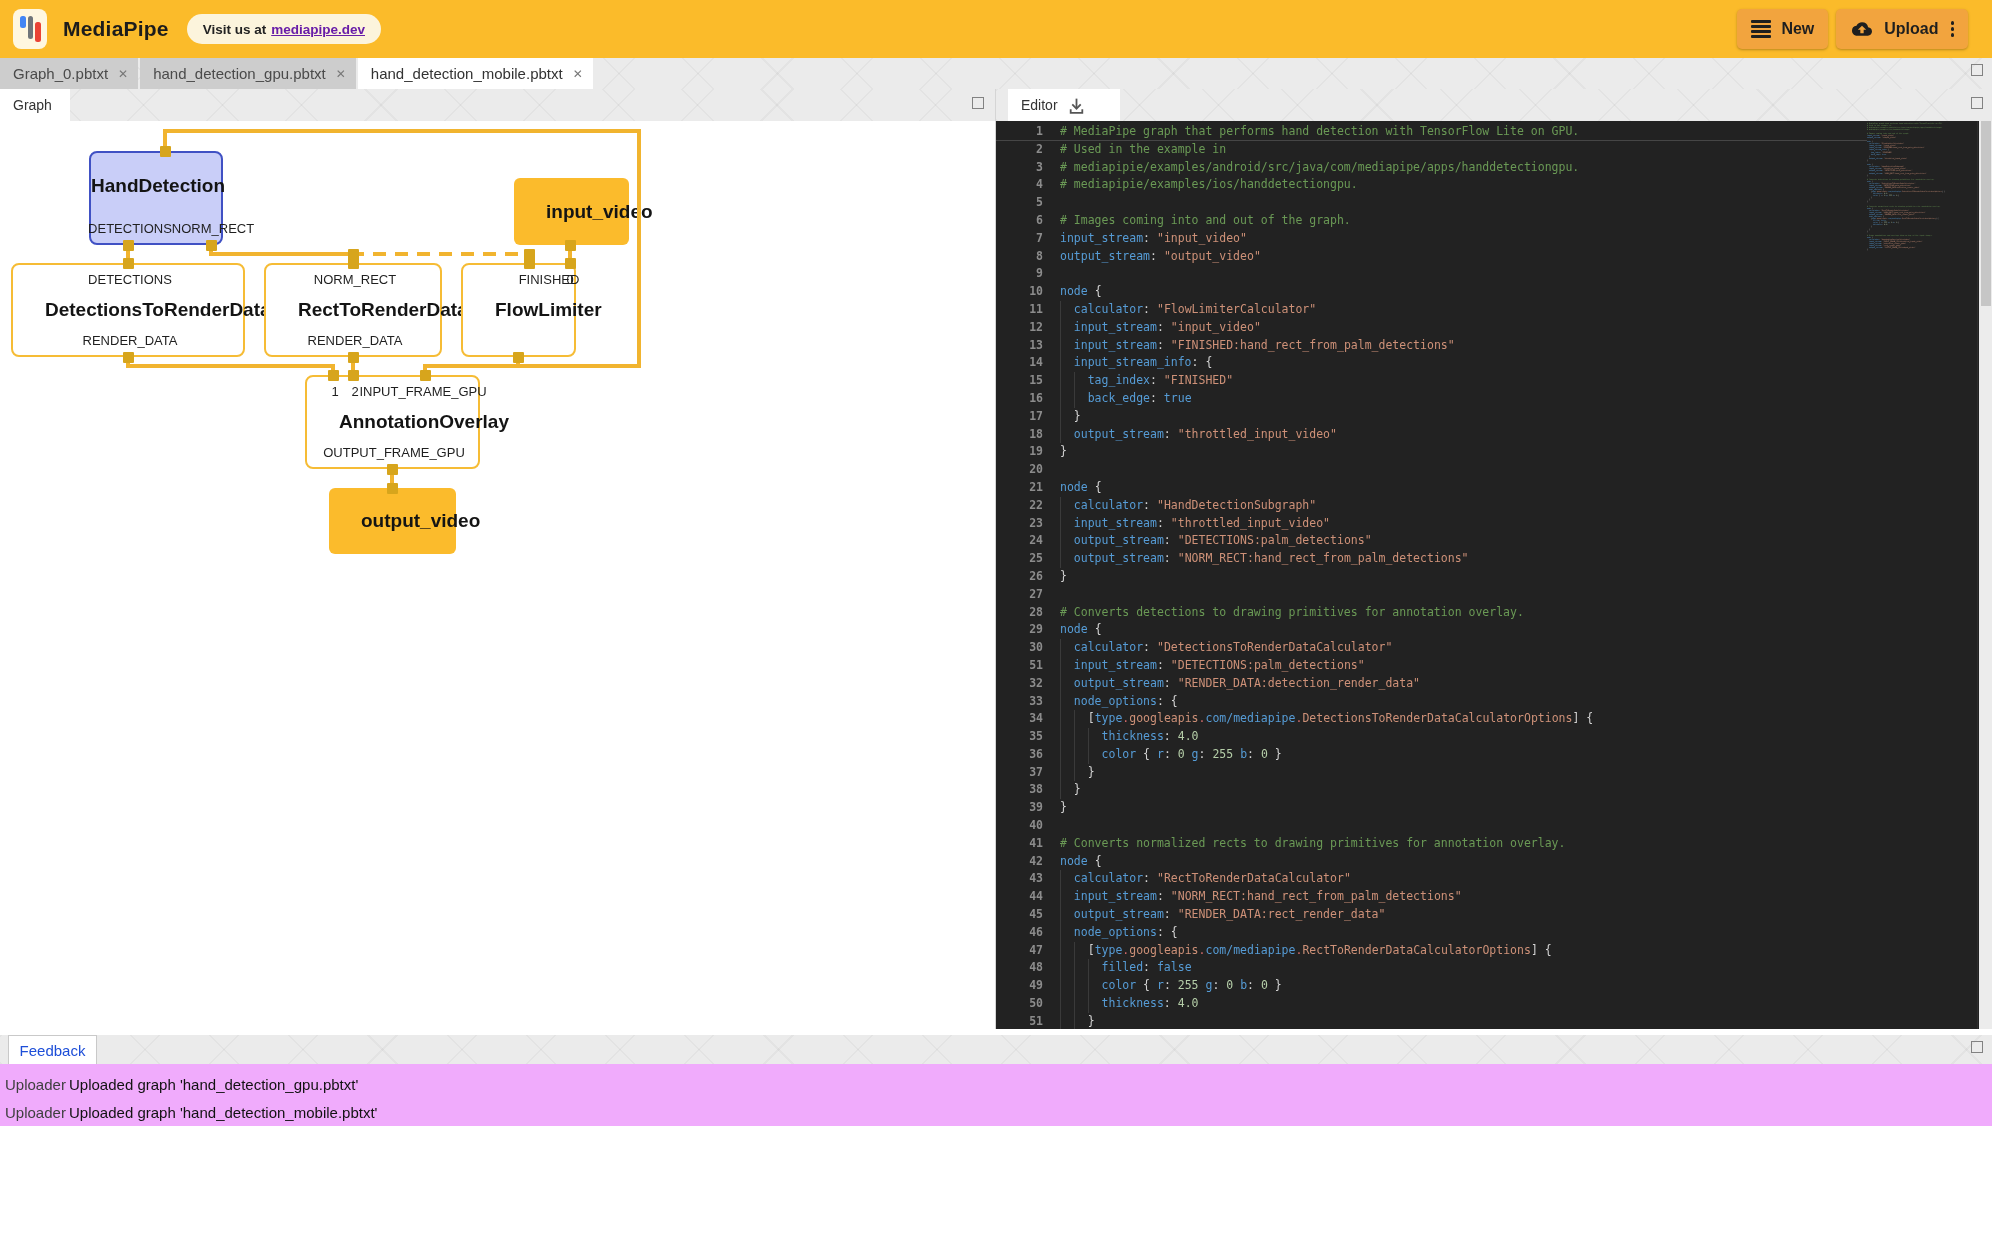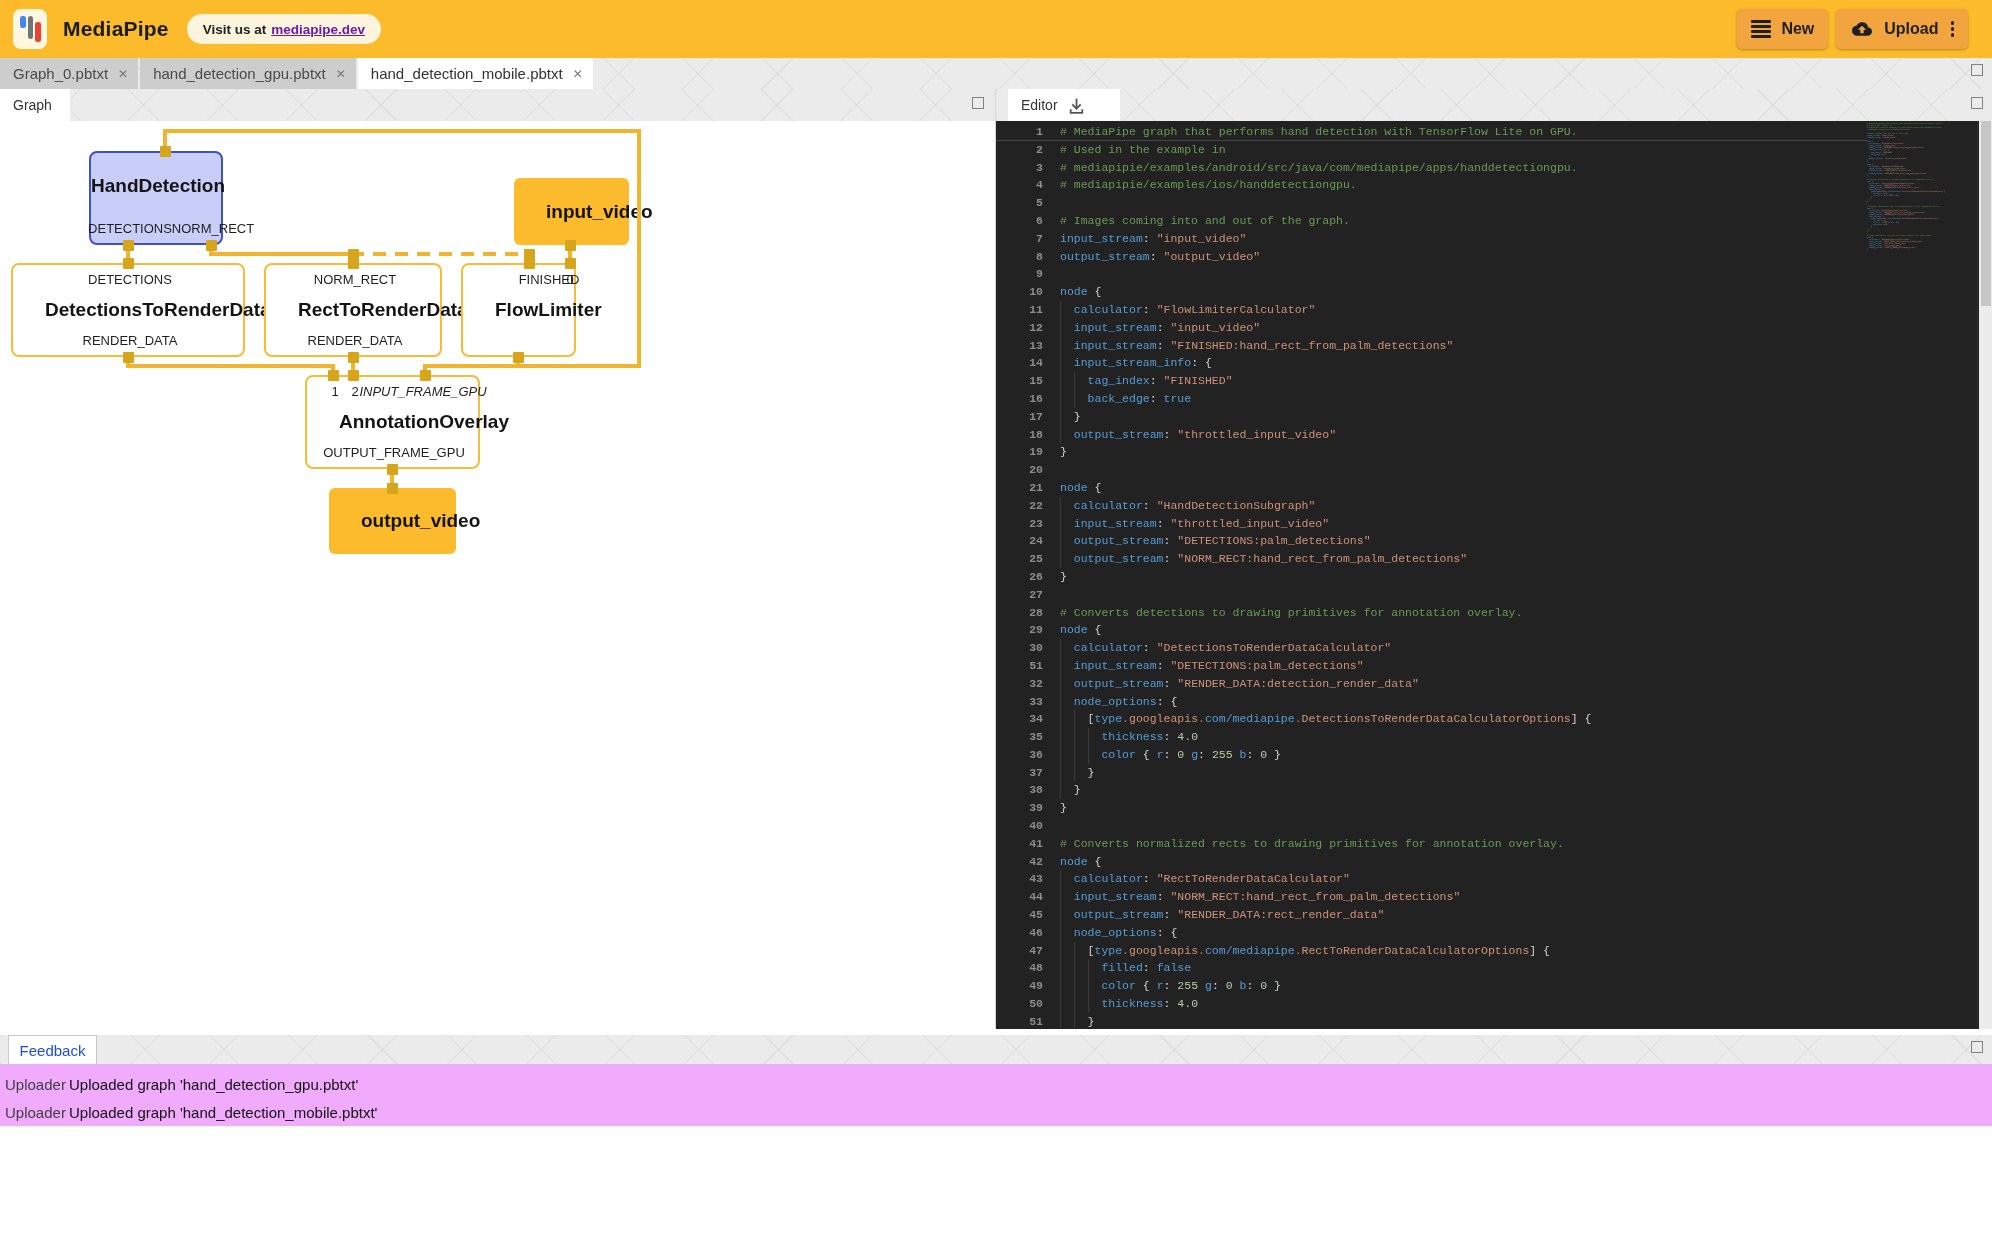--- a/index.html
+++ b/index.html
@@ -60,21 +60,21 @@
   .calc .gtitle, .stream .gtitle { top:50%; transform:translateY(-50%);padding-left:32px; }
   .sub .gtitle { top:22px; }
   .plab { position:absolute; transform:translateX(-50%); font-size:13px; color:#1f1f1f; white-space:nowrap; }
   .plab.t { top:7px; }
   .plab.b { bottom:7px; }
 
   
   #editorpanel { position:absolute; left:996px; top:121px; right:0; height:908px; background:#222; overflow:hidden; }
   #code { position:absolute; left:0; top:0; width:871px; padding-top:2px;
           font-family:"DejaVu Sans Mono",monospace; font-size:11.5px; }
-  .cl { height:17.8px; line-height:17.8px; white-space:pre;font-family:Liberation Mono, monospace; }
+  .cl { height:17.8px; line-height:17.8px; white-space:pre; }
   .cl.cur { border-bottom:1px solid #464646; }
   .ln { display:inline-block; width:47px; text-align:right; color:#8c8c8c; font-weight:600; margin-right:17px; }
   .ig { display:inline-block; width:2ch; height:17.8px; vertical-align:top; box-shadow:inset 1px 0 0 #3a3a3a; }
   .tk-c{color:#6A9955} .tk-k{color:#569CD6} .tk-s{color:#CE9178} .tk-n{color:#B5CEA8}
   .tk-p{color:#D4D4D4} .tk-d{color:#D16969} .tk-b{color:#569CD6}
   #minimap { position:absolute; left:871px; top:0; width:111px; height:100%; overflow:hidden; border-right:1px solid #2e2e2e; }
   #mmscale { width:332px; transform:scale(.335); transform-origin:0 0; padding-top:3px; }
   .mml { height:6.2px; line-height:6.2px; font-size:5px; white-space:pre; font-family:"DejaVu Sans Mono",monospace; }
   #scrolltrack { position:absolute; right:0; top:0; width:13px; height:100%; background:#ececec; }
   #scrollthumb { position:absolute; left:1.5px; top:0; width:10px; height:185px; background:#c6c6c6; }
@@ -188,21 +188,21 @@
       </div>
       <div class="gnode calc" style="left: 461px; top: 142px; width: 115px; height: 94px;">
         <div class="gtitle">FlowLimiter</div>
         <span class="plab t" style="left: 64px; padding-left: 44px;">FINISHED</span>
         <span class="plab t" style="left: 107px;">0</span>
       </div>
       <div class="gnode calc" style="left: 305px; top: 254px; width: 175px; height: 94px;">
         <div class="gtitle">AnnotationOverlay</div>
         <span class="plab t" style="left: 28px;">1</span>
         <span class="plab t" style="left: 48px;">2</span>
-        <span class="plab t" style="left: 116px; font-style: italic;">INPUT_FRAME_GPU</span>
+        <span class="plab t" style="left: 116px;">INPUT_FRAME_GPU</span>
         <span class="plab b" style="left: 87px;">OUTPUT_FRAME_GPU</span>
       </div>
       <div class="gnode stream" style="left: 329px; top: 367px; width: 127px; height: 66px;">
         <div class="gtitle">output_video</div>
       </div>
       <div class="eseg" style="left: 126px; top: 122px; width: 4px; height: 22px;"></div>
       <div class="eseg" style="left: 209px; top: 122px; width: 4px; height: 13px;"></div>
       <div class="eseg" style="left: 209px; top: 131px; width: 146px; height: 4px;"></div>
       <div class="eseg" style="left: 351px; top: 131px; width: 4px; height: 13px;"></div>
       <div class="eseg dash" style="left: 351px; top: 131px; width: 180px; height: 4px;"></div>

